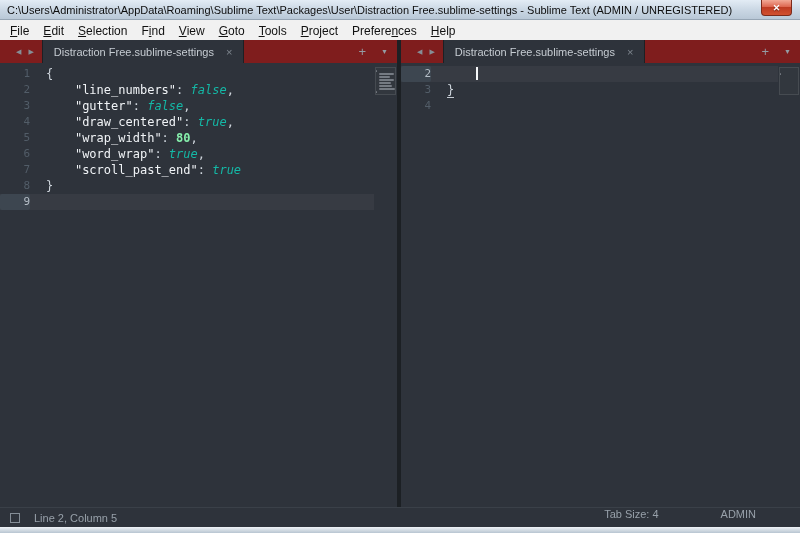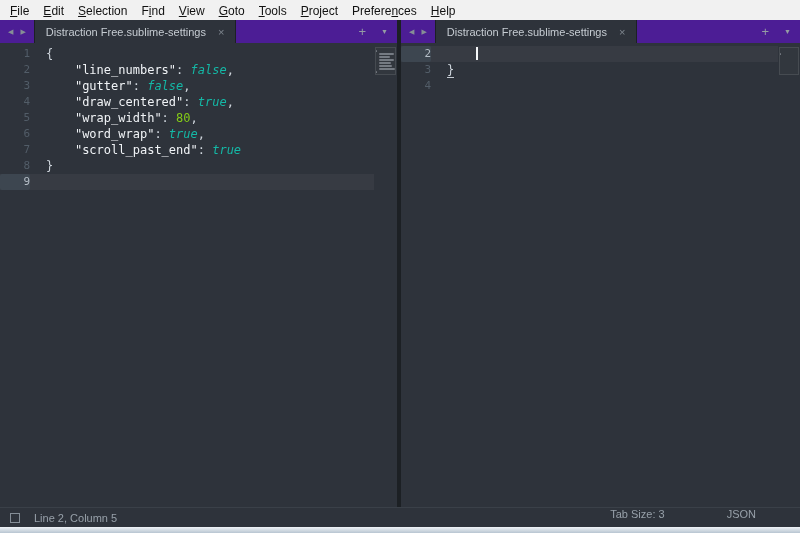--- a/index.html
+++ b/index.html
@@ -24,22 +24,22 @@
   .menu-item { padding:2px 7px 1px 7px; white-space:nowrap; }
   .menu-item u { text-decoration:underline; }
 
   
   .editor-area { flex:1 1 auto; display:flex; min-height:0; }
   .divider { flex:0 0 4px; background:#1c2024; }
   .group { display:flex; flex-direction:column; min-width:0; }
   .group-left { flex:0 0 397px; }
   .group-right { flex:1 1 auto; }
 
-  .tabbar { flex:0 0 23px; background:#4c1d95; display:flex; align-items:stretch;
-    font-size:11px; color:#9aa2aa; }
+  .tabbar { flex:0 0 23px; background:#7f1d1d; display:flex; align-items:stretch;
+    font-size:11px; color:#9aa2aa;padding-left:8px; }
   .nav-arrows { display:flex; align-items:center; gap:7px; padding:0 8px; font-size:7px; color:#868e96; }
   .tab { display:flex; align-items:center; background:#2e333b; padding:0 11px;
     color:#c6ccd2; max-width:230px; border-left:1px solid #1c2024; border-right:1px solid #1c2024; }
   .tab-label { white-space:nowrap; overflow:hidden; }
   .tab-close { margin-left:12px; color:#7e868e; font-size:11px; }
   .tab-controls { margin-left:auto; display:flex; align-items:center; gap:15px; padding:0 9px; color:#949ca4; }
   .tc-plus { font-size:13px; line-height:1; }
   .tc-overflow { font-size:7px; }
 
   .editor { flex:1 1 auto; display:flex; min-height:0; background:#2e333b; padding-top:3px; }
@@ -48,21 +48,21 @@
   .line { display:flex; height:16px; align-items:center; }
   .line.current { background:rgba(255,255,255,0.045); }
   .lnum { flex:0 0 30px; width:30px; text-align:right; color:#525d68;
     margin-right:16px; font-size:11px; border-radius:2px; }
   .line.current .lnum { background:#3d4650; color:#b4bdc6; }
   .ltext { white-space:pre; color:#d8dee9; }
   .tok-ws { color:#d8dee9; }
   .tok-key { color:#f0f3f6; }
   .tok-punct { color:#cfd6dd; }
   .tok-const { color:#14b8a6; font-style:italic; }
-  .tok-num { color:#84cc16; }
+  .tok-num { color:#86efac;font-weight:bold; }
   .match { border-bottom:1px solid #c3cad1; }
   .caret { display:inline-block; width:2px; height:13px; background:#f5f7f9; vertical-align:-2px; }
 
   .minimap { flex:0 0 22px; position:relative; padding:4px 2px 0 2px; }
   .mm-viewport { position:absolute; left:1px; right:1px; top:1px; height:28px;
     border:1px solid rgba(255,255,255,0.10); background:rgba(255,255,255,0.02); }
   .mm-line { height:2px; margin-bottom:1px; background:rgba(219,227,235,0.40); border-radius:1px; }
 
   
   .statusbar { flex:0 0 20px; background:#2e333b; border-top:1px solid #3a4048;
@@ -72,20 +72,26 @@
   .status-square { width:10px; height:10px; border:1px solid #848d96; display:inline-block; }
   .status-right { display:flex; gap:62px; padding-right:34px; }
 
   .bottom-frame { flex:0 0 6px; background:linear-gradient(#eff3f7,#b8c5d1); }
 </style>
 </head>
 <body>
 
 <div class="window">
 
+  <div class="titlebar">
+    <span class="title-text">C:\Users\Administrator\AppData\Roaming\Sublime Text\Packages\User\Distraction Free.sublime-settings - Sublime Text (ADMIN / UNREGISTERED)</span>
+    <div class="close-btn">
+      <span>✕</span>
+    </div>
+  </div>
 
   <div class="menubar">
       <div class="menu-item"><u>F</u>ile</div>
       <div class="menu-item"><u>E</u>dit</div>
       <div class="menu-item"><u>S</u>election</div>
       <div class="menu-item">F<u>i</u>nd</div>
       <div class="menu-item"><u>V</u>iew</div>
       <div class="menu-item"><u>G</u>oto</div>
       <div class="menu-item"><u>T</u>ools</div>
       <div class="menu-item"><u>P</u>roject</div>
@@ -206,20 +212,20 @@
     </div>
 
   </div>
 
   <div class="statusbar">
     <div class="status-left">
       <span class="status-square"></span>
       <span>Line 2, Column 5</span>
     </div>
     <div class="status-right">
-      <span>Tab Size: 3</span>
-      <span>JSON</span>
+      <span>Tab Size: 4</span>
+      <span>ADMIN</span>
     </div>
   </div>
 
   <div class="bottom-frame"></div>
 
 </div>
 
 </body></html>

